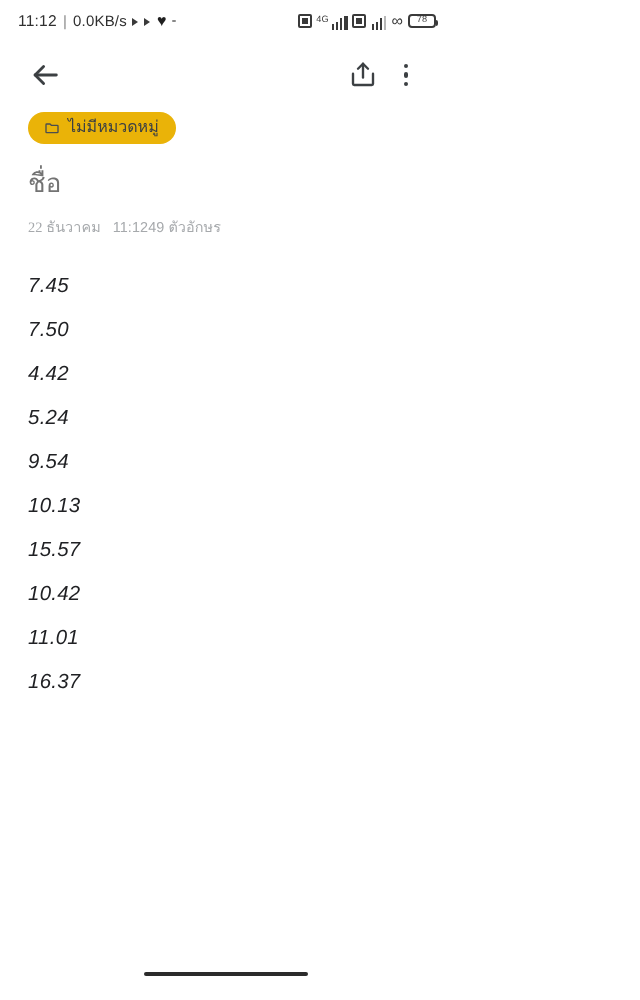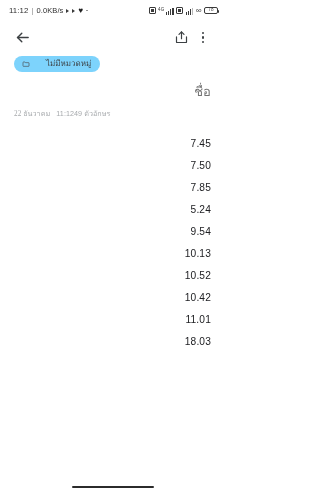--- a/index.html
+++ b/index.html
@@ -16,21 +16,20 @@
     color: #202124;
   }
 
   .phone {
     position: relative;
     width: 225px;
     height: 500px;
     background: #ffffff;
     display: flex;
     flex-direction: column;
-    text-align: right;
   }
 
   
   .status-bar {
     height: 21px;
     flex: 0 0 21px;
     display: flex;
     align-items: center;
     justify-content: space-between;
     padding: 0 7px 0 9px;
@@ -174,22 +173,22 @@
     overflow: hidden;
   }
 
   .chip-row {
     padding-top: 2px;
     display: flex;
   }
   .chip {
     display: inline-flex;
     align-items: center;
-    gap: 16px;
-    background: #7dd3fc;
+    gap: 4px;
+    background: #eab308;
     border-radius: 11px;
     padding: 3.5px 9px 4.5px 8px;
     font-size: 8px;
     color: #3c4043;
     cursor: pointer;
     line-height: 1;
   }
   .chip .folder-ico { display: block; }
 
   .note-title {
@@ -207,20 +206,21 @@
     font-size: 7.2px;
     color: #a6a9ac;
     letter-spacing: 0.05px;
   }
   .meta-date { white-space: nowrap; font-family: Liberation Serif, serif; }
   .meta-time { margin-left: 6px; white-space: nowrap; }
   .meta-count { white-space: nowrap; }
 
   .note-body {
     margin-top: 14px;
+    font-style: italic;
   }
   .note-line {
     font-size: 10.2px;
     line-height: 22px;
     color: #202124;
     letter-spacing: 0.15px;
     white-space: pre;
   }
 
   
@@ -313,28 +313,28 @@
 
     <div class="meta-row">
       <span class="meta-date">22 ธันวาคม</span>
       <span class="meta-time">11:12</span>
       <span class="meta-count">49 ตัวอักษร</span>
     </div>
 
     <div class="note-body">
       <div class="note-line">7.45</div>
       <div class="note-line">7.50</div>
-      <div class="note-line">7.85</div>
+      <div class="note-line">4.42</div>
       <div class="note-line">5.24</div>
       <div class="note-line">9.54</div>
       <div class="note-line">10.13</div>
-      <div class="note-line">10.52</div>
+      <div class="note-line">15.57</div>
       <div class="note-line">10.42</div>
       <div class="note-line">11.01</div>
-      <div class="note-line">18.03</div>
+      <div class="note-line">16.37</div>
     </div>
 
   </div>
 
   <div class="nav-bar">
     <div class="home-indicator"></div>
   </div>
 
 </div>
 

